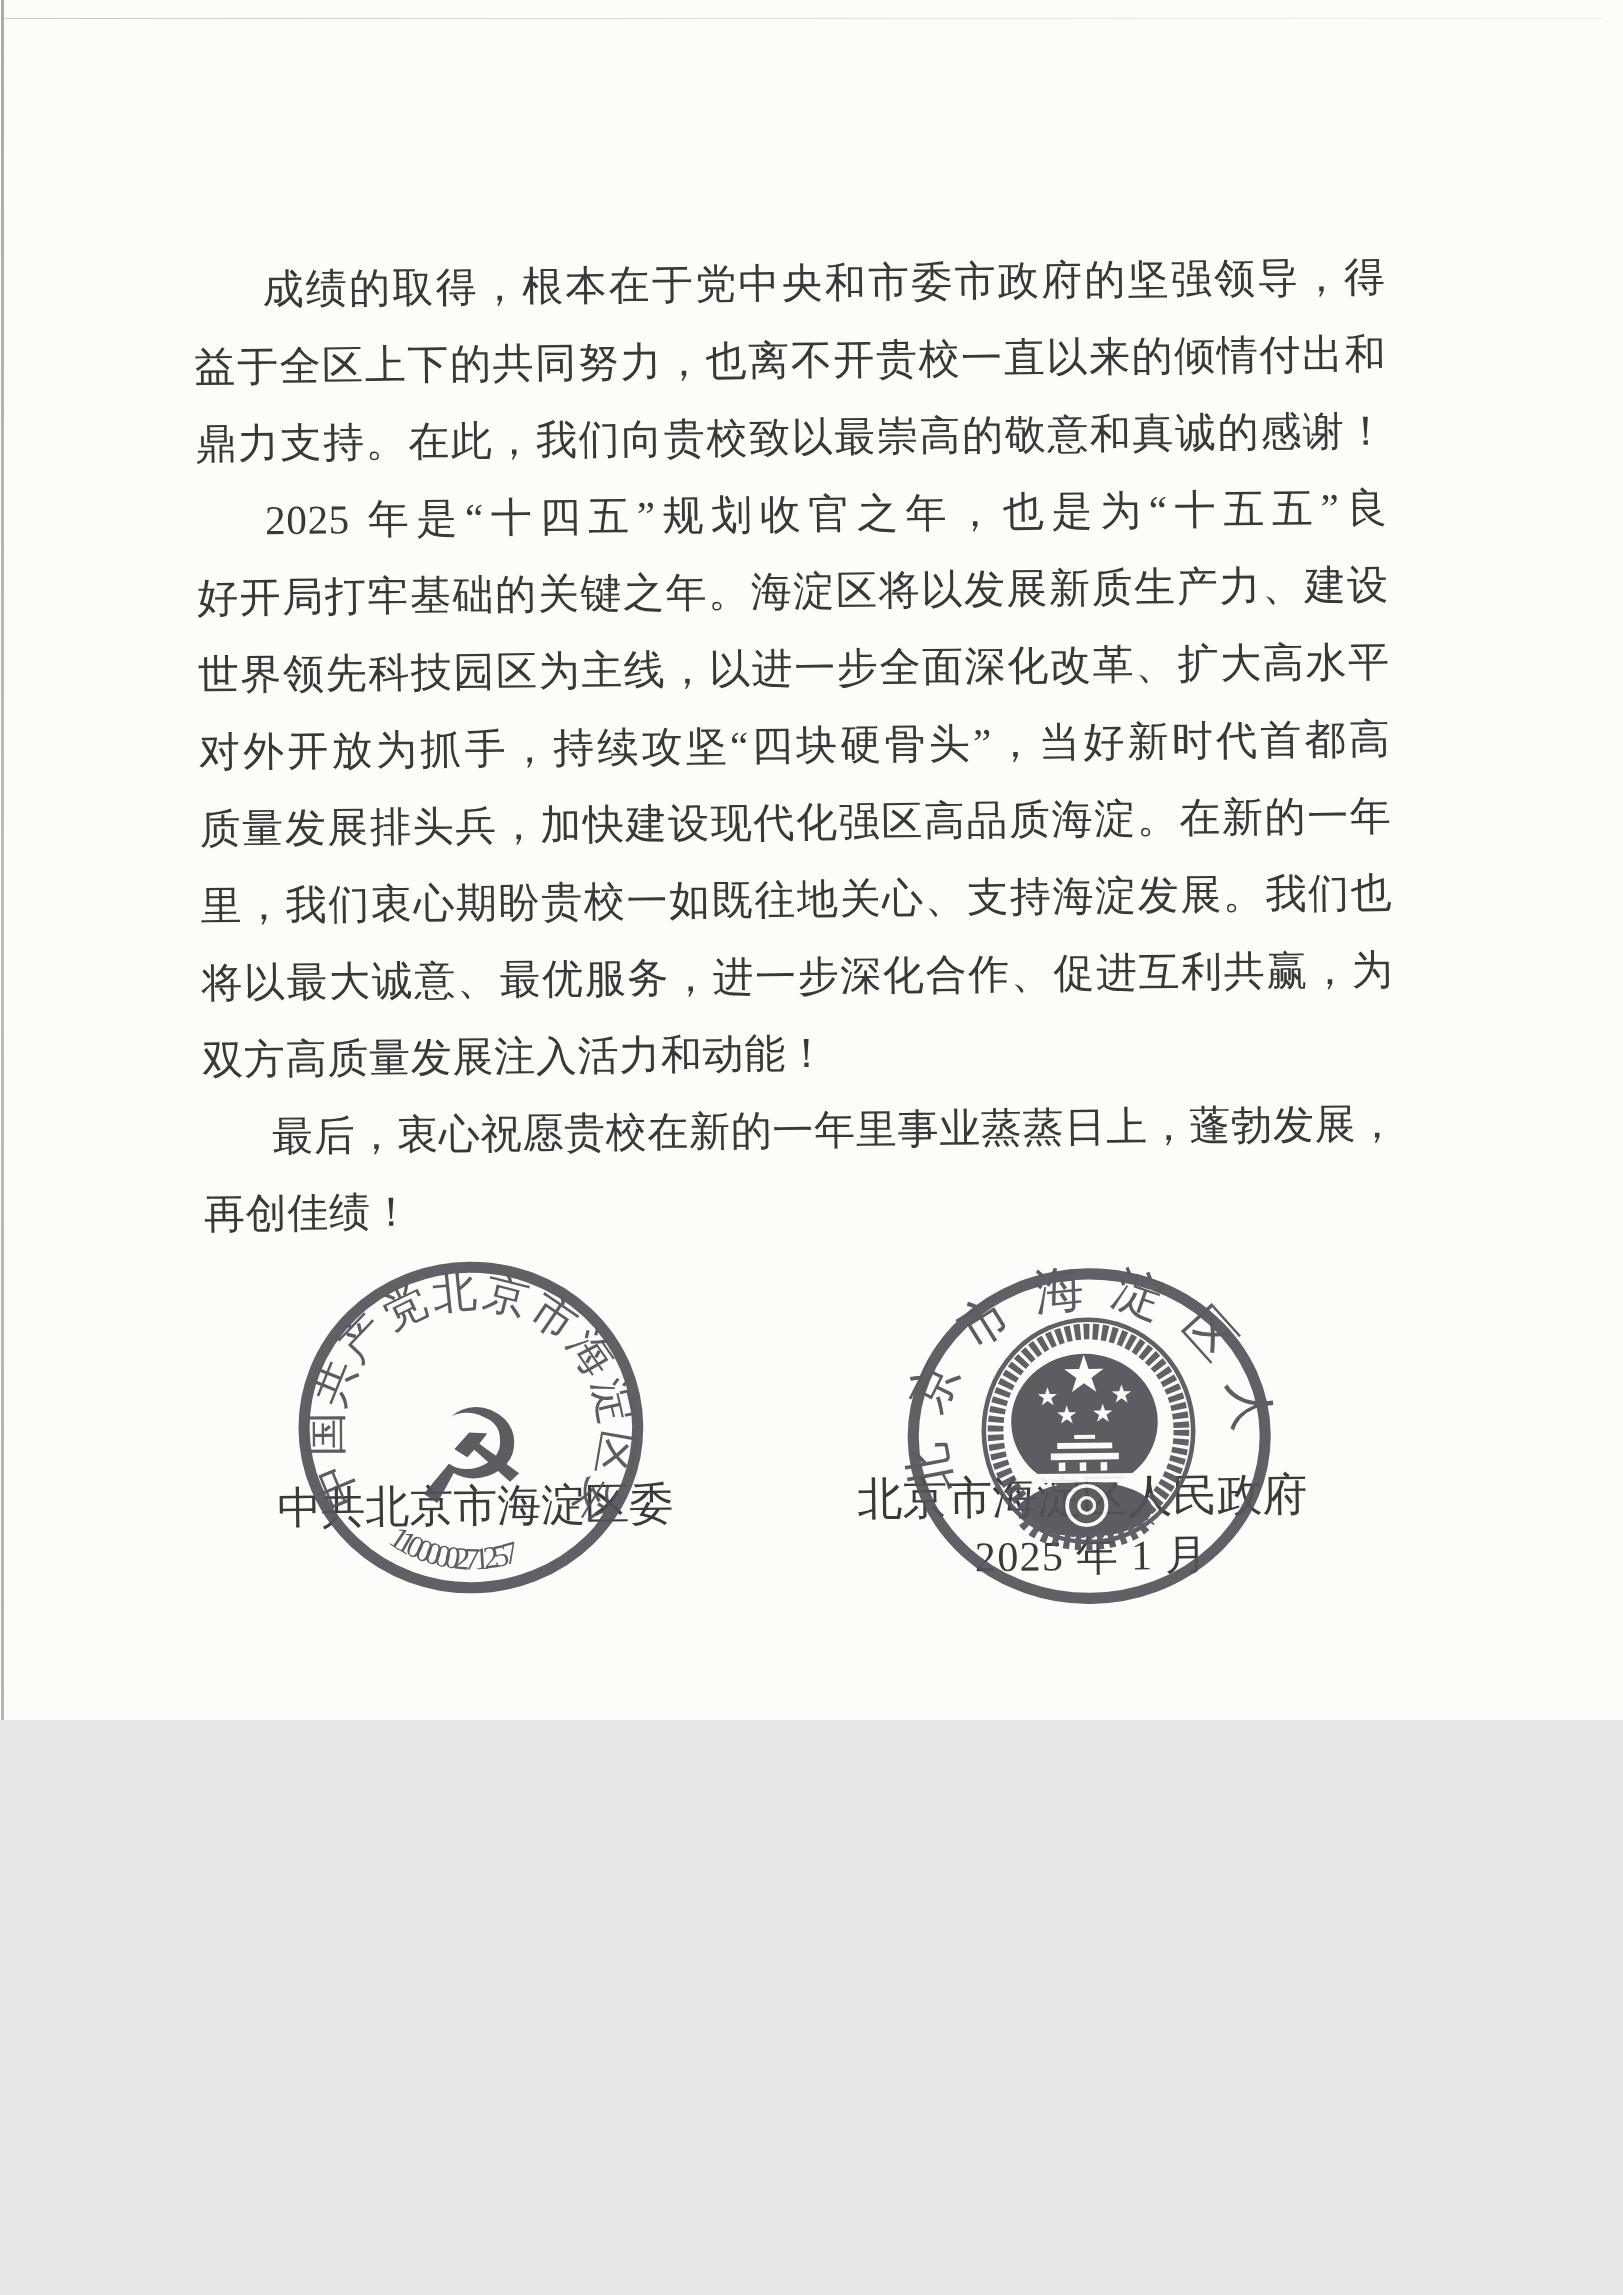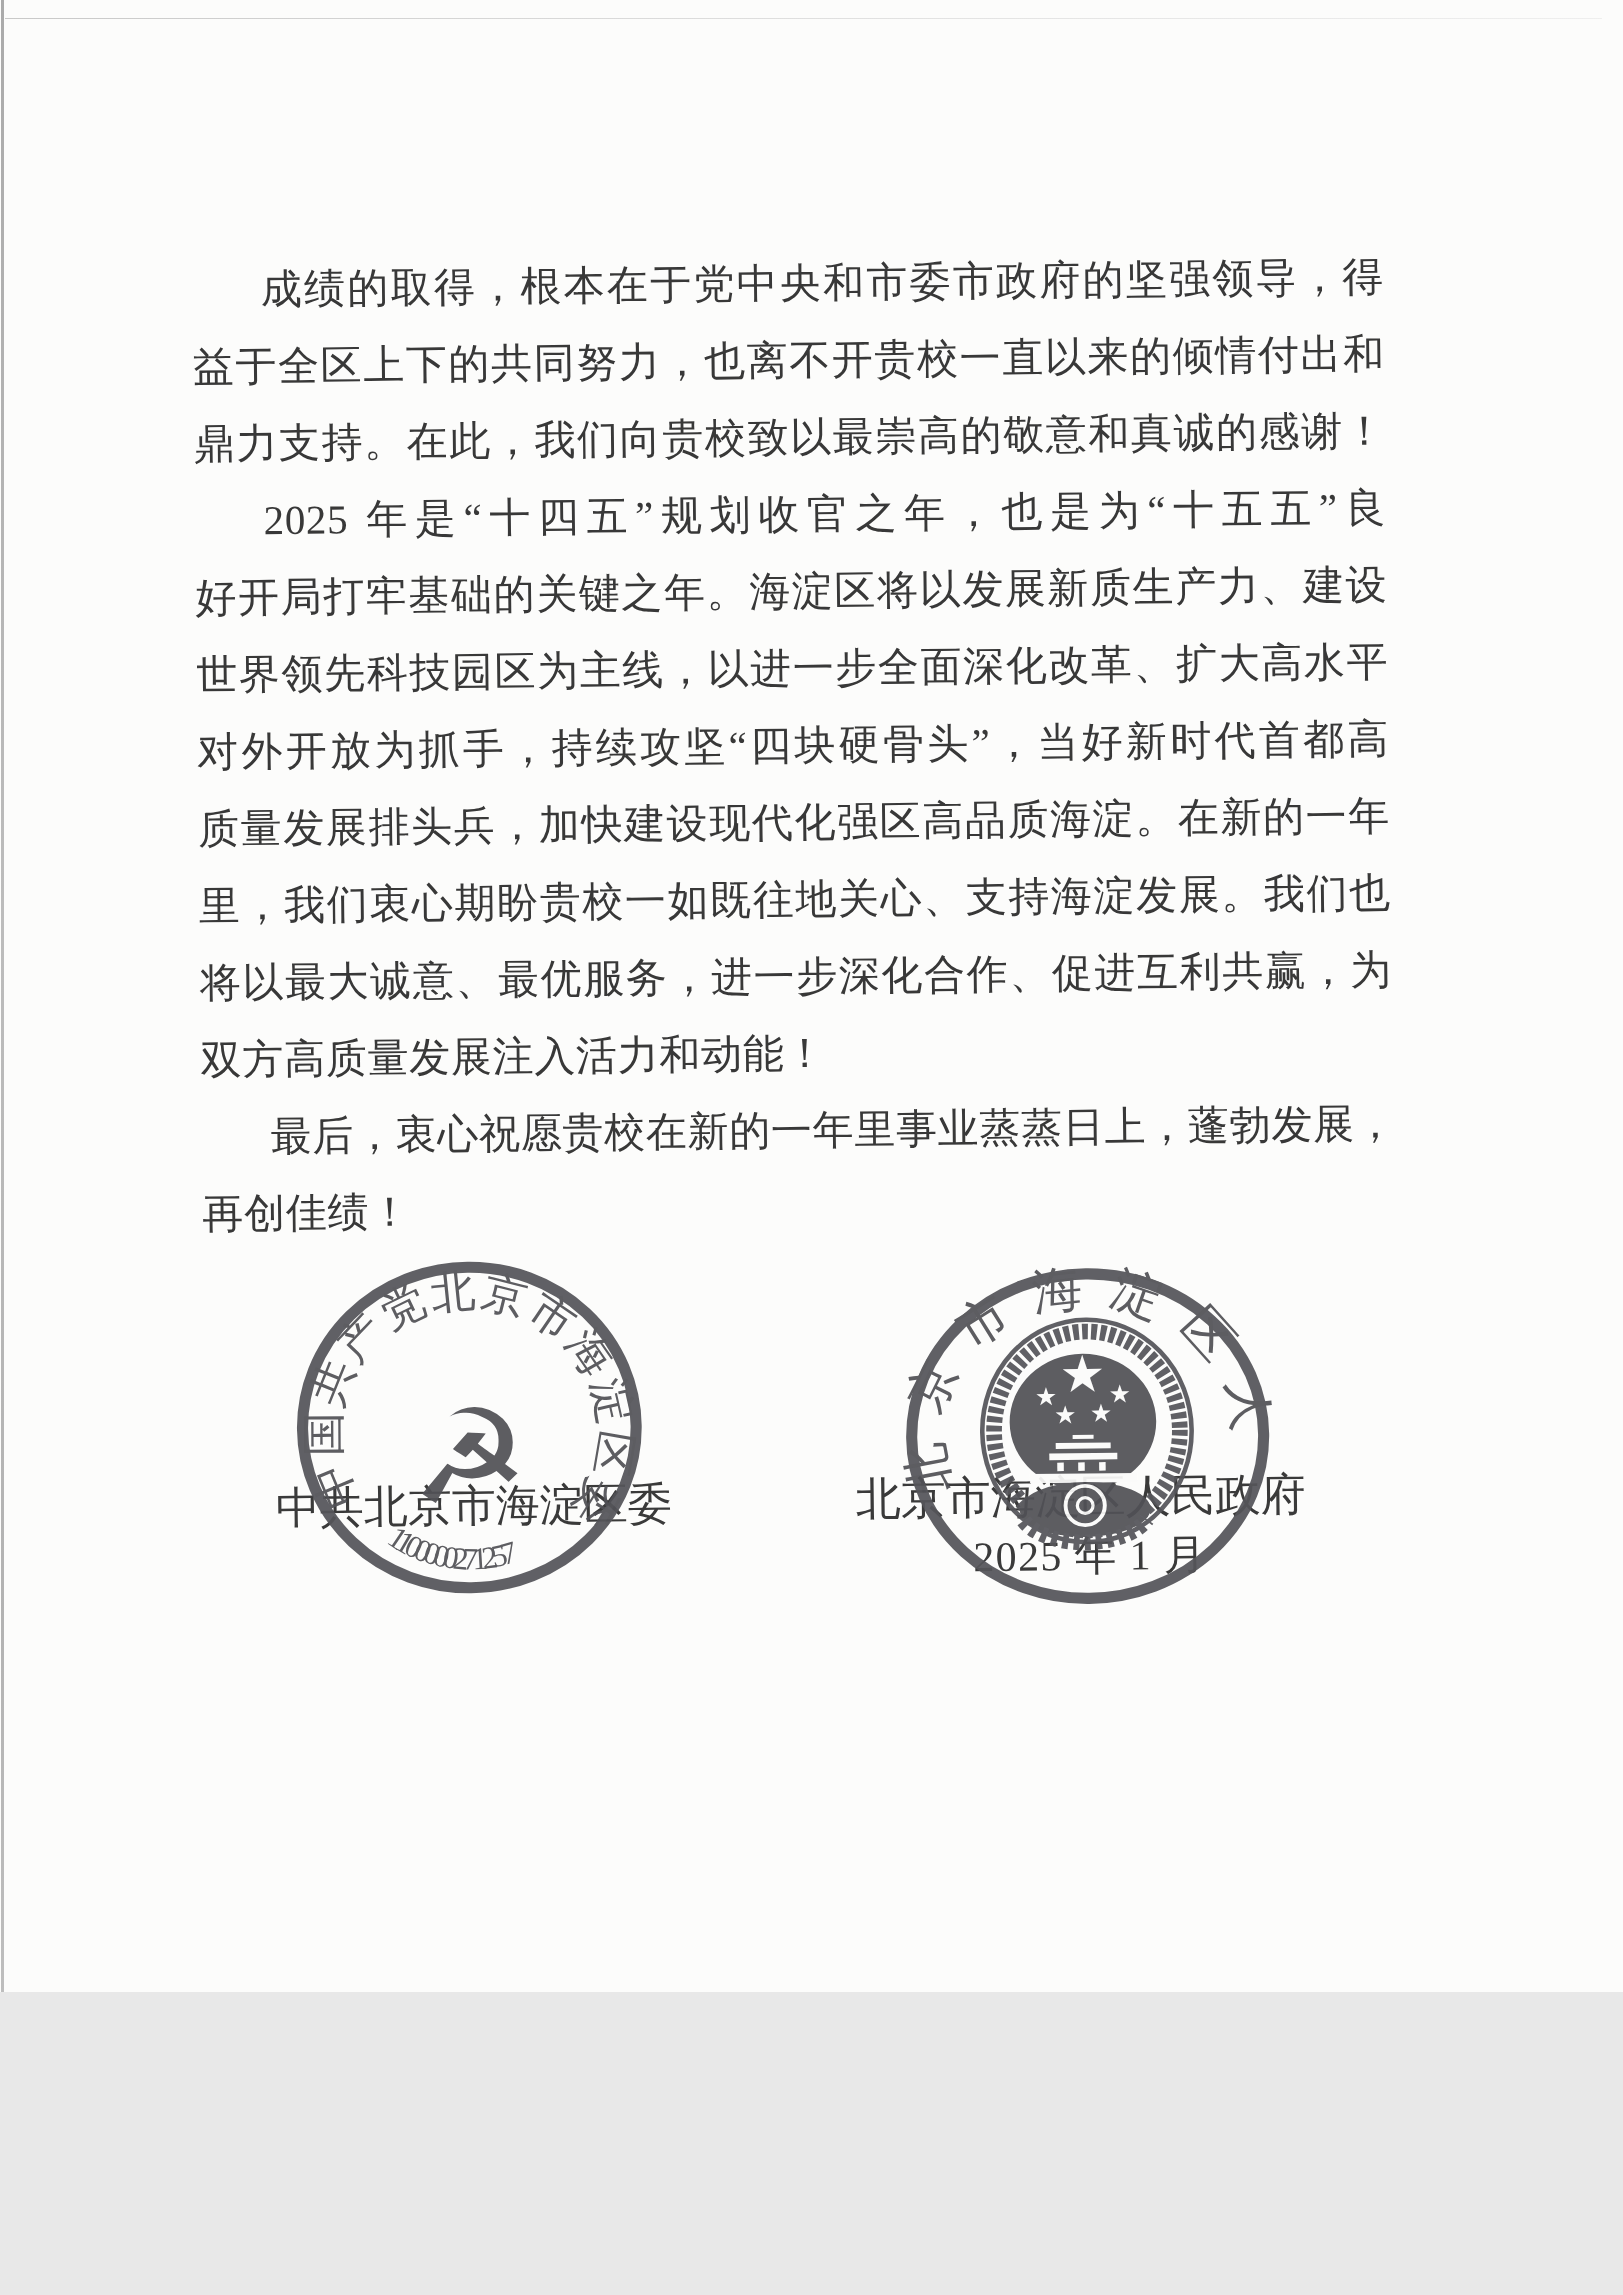--- a/index.html
+++ b/index.html
@@ -1,18 +1,18 @@
 <!DOCTYPE html>
 <html style="font-size:10.5px"><head>
 <meta charset="utf-8">
 <style>
   html,body{margin:0;padding:0;background:#e8e8e8;}
   .page{
     position:relative;
-    width:1623px;height:1992px;
+    width:1623px;height:1720px;
     background:#fcfcfb;
     overflow:hidden;
     font-family:"Liberation Serif","DejaVu Serif",serif;
   }
   
   .scan-edge-left{
     position:absolute;left:1.3px;top:0;width:2.6px;height:2295px;
     background:linear-gradient(180deg,#8f8f8f 0%,#a7a7a7 40%,#9a9a9a 70%,#b5b5b5 100%);
     opacity:.75;
   }

